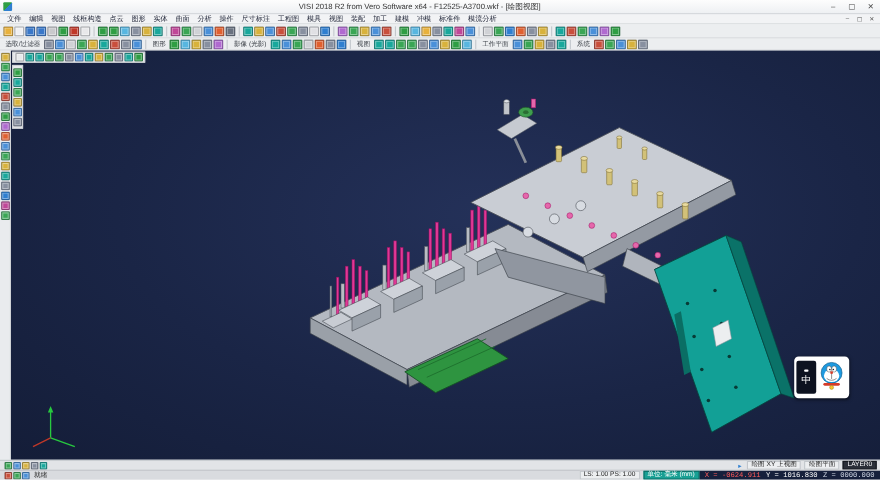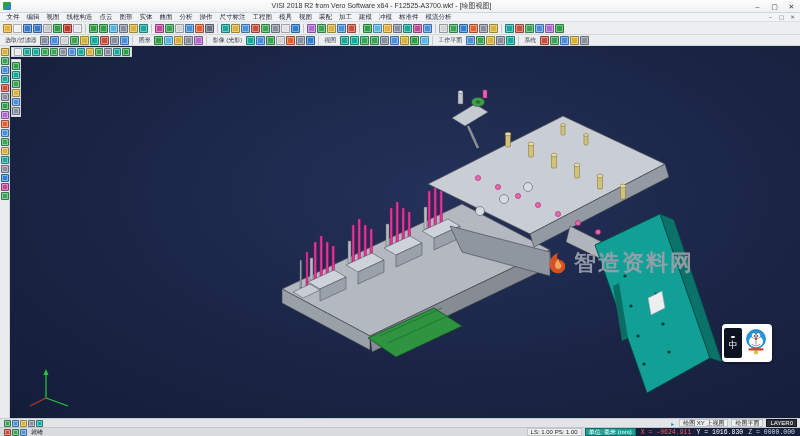--- a/index.html
+++ b/index.html
@@ -441,27 +441,20 @@
     </div>
   <div class="mini-dock" style="left:1px;top:13px;">
       <span class="ticon-sm" style="background: rgb(47, 158, 68);"></span>
       <span class="ticon-sm" style="background: rgb(25, 168, 156);"></span>
       <span class="ticon-sm" style="background: rgb(58, 166, 85);"></span>
       <span class="ticon-sm" style="background: rgb(216, 178, 60);"></span>
       <span class="ticon-sm" style="background: rgb(74, 144, 217);"></span>
       <span class="ticon-sm" style="background: rgb(136, 144, 160);"></span>
     </div>
 
-  <div class="watermark">
-    <svg width="26" height="26" viewBox="0 0 26 26">
-      <path d="M6 16 C5 9 10 4 14 3 C12 7 13 9 16 10 C20 11 22 14 21 18 C20 22 16 24 12 23 C8 22 6 19 6 16 Z" fill="#e8541e"></path>
-      <path d="M11 15 c0 -3 2 -5 4 -6 c-1 2 0 3 1 4 c1.5 1 2 3 1 4.5 c-1 1.5 -3 2 -4.5 1 C11.5 17.8 11 16.5 11 15 Z" fill="#ffb15e"></path>
-    </svg>
-    <span class="watermark-text">智造资料网</span>
-  </div>
 
   <div class="sticker">
     <div class="sticker-tile">
       <span class="dot"></span>
       <span class="zh">中</span>
     </div>
     <svg width="24" height="30" viewBox="0 0 24 30">
       <circle cx="12" cy="11" r="9.5" fill="#1e9ae0" stroke="#0b5c8c" stroke-width="0.6"></circle>
       <ellipse cx="12" cy="13.5" rx="7" ry="5.8" fill="#fff"></ellipse>
       <ellipse cx="9.7" cy="7.5" rx="2.2" ry="2.8" fill="#fff" stroke="#333" stroke-width="0.4"></ellipse>

